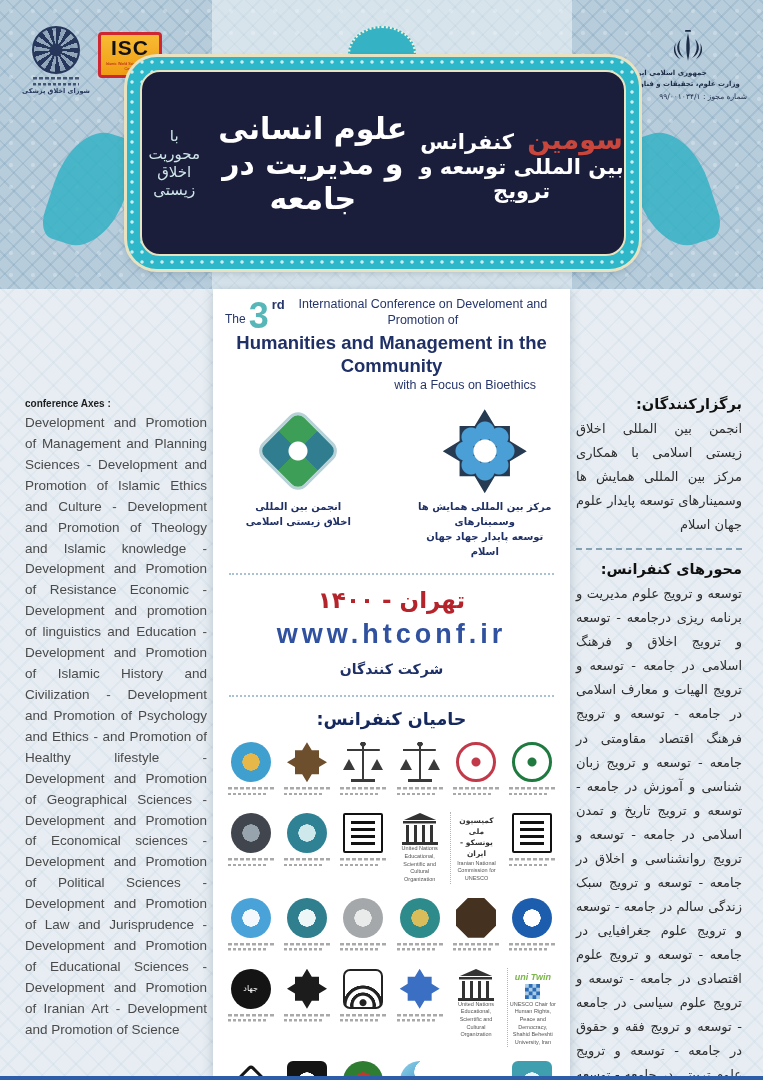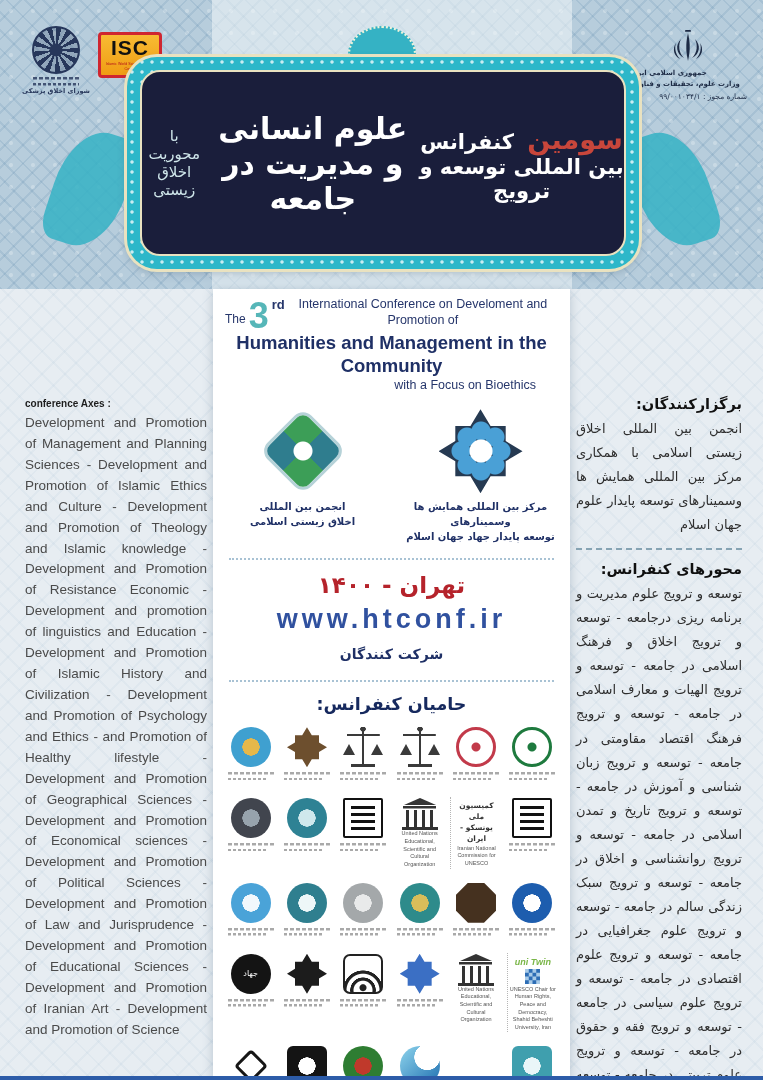--- a/index.html
+++ b/index.html
@@ -53,21 +53,21 @@
   .center-col{position:absolute;left:213px;top:289px;width:357px;height:791px;background:#fff;
     box-shadow:0 2px 10px rgba(60,90,120,.28);box-sizing:border-box;padding:8px 12px 0;overflow:hidden}
   .etitle{text-align:center;color:#26366b;line-height:1.25}
   .et-row{display:flex;justify-content:center;align-items:flex-end;gap:3px}
   .et-the{font-size:12px;padding-bottom:4px}
   .et-num{font-size:36px;font-weight:bold;color:#56b6b8;line-height:.85}
   .et-ord{font-size:13px;font-weight:bold;align-self:flex-start}
   .et-l1{font-size:12.5px;padding-bottom:3px}
   .et-l2{font-size:18.5px;font-weight:bold;color:#1f3066}
   .et-l3{font-size:12.5px;text-align:right;padding-right:22px}
-  .orglogos{display:flex;justify-content:center;gap:28px;margin-top:16px}
+  .orglogos{display:flex;justify-content:center;gap:40px;margin-top:16px}
   .org{width:150px;text-align:center}
   .org-cap{font-size:10px;font-weight:bold;color:#1f3066;line-height:1.5;direction:rtl}
   .g-logo{width:84px;height:84px;margin:0 auto 6px;position:relative}
   .g-logo-in{position:absolute;left:14px;top:14px;width:56px;height:56px;transform:rotate(45deg);border-radius:9px;
     background:radial-gradient(circle,#fff 0 9px,rgba(255,255,255,0) 10px),
     conic-gradient(#2f7d8e 0 25%,#3c9e57 0 50%,#2f7d8e 0 75%,#3c9e57 0);
     box-shadow:0 0 0 3px rgba(47,125,142,.35)}
   .star-big{width:84px;height:84px;margin:0 auto 6px;background-color:#263a52;
     clip-path:polygon(50% 0%,62% 20%,80% 20%,80% 38%,100% 50%,80% 62%,80% 80%,62% 80%,50% 100%,38% 80%,20% 80%,20% 62%,0% 50%,20% 38%,20% 20%,38% 20%);
     background-image:

